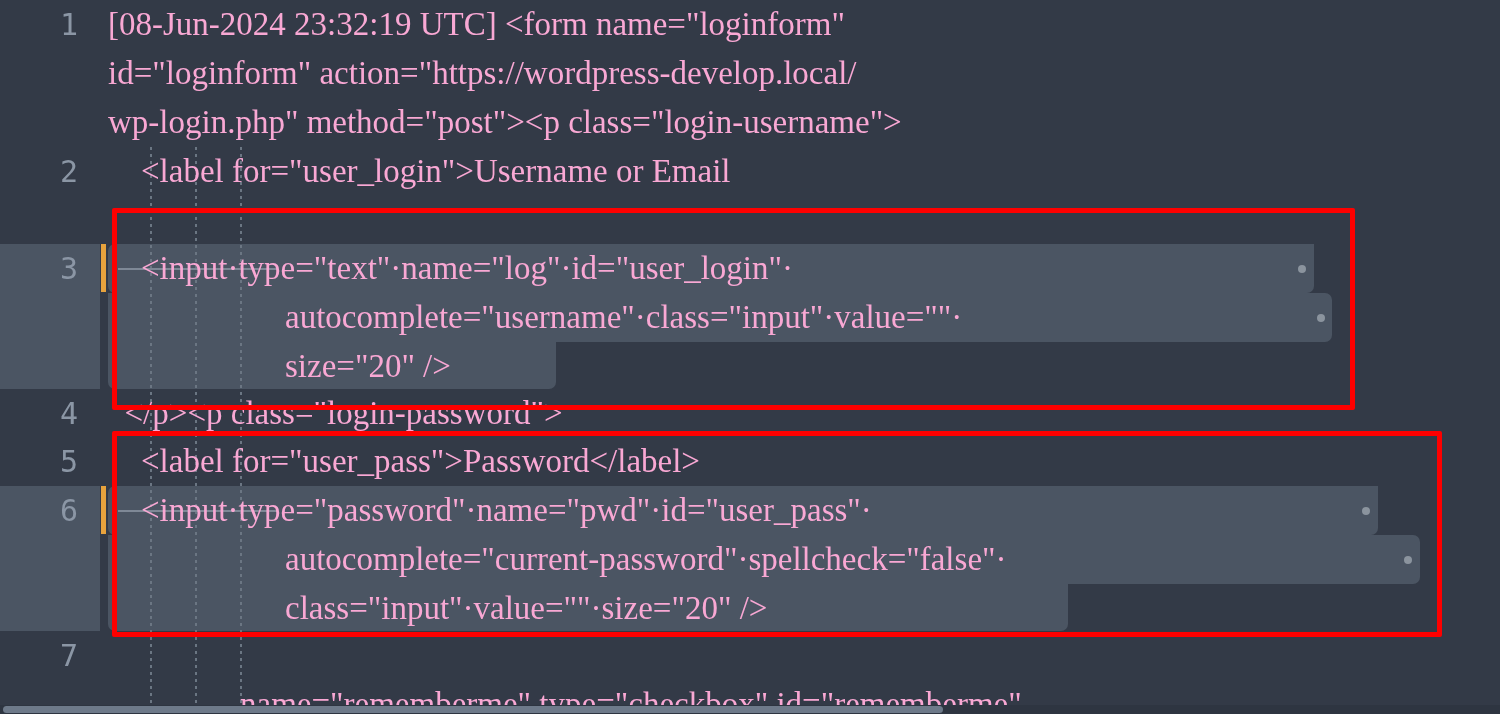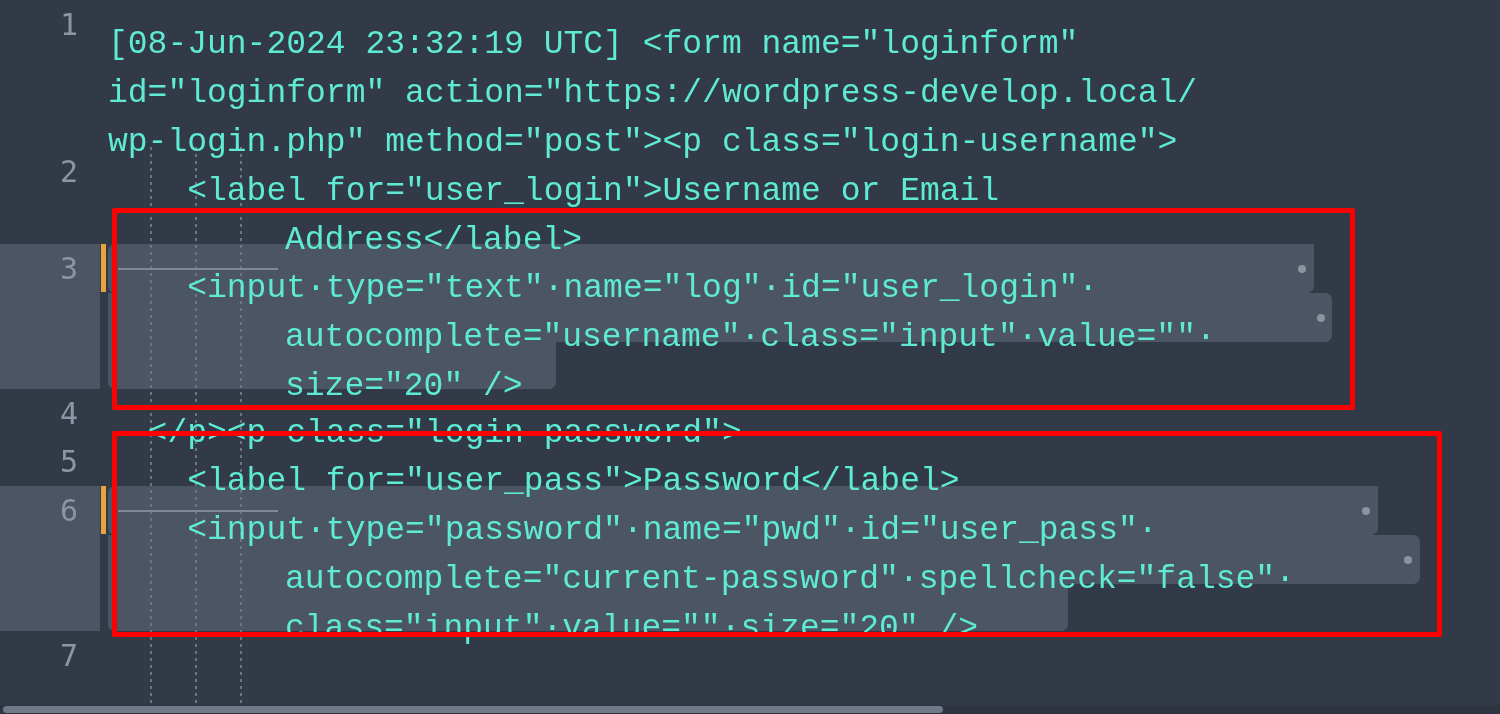--- a/index.html
+++ b/index.html
@@ -105,24 +105,23 @@
     z-index: 7;
     pointer-events: none;
   }
   .code-line {
     position: absolute;
     left: 108px;
     height: 49px;
     line-height: 49px;
     font-size: 33px;
     letter-spacing: 0px;
-    color: #5eead4;
+    color: #f9a8d4;
     white-space: pre;
-    font-family: Liberation Mono, monospace;
-    margin-top: 20px;
+    font-family: Liberation Serif, serif;
   }
 
   
   .redbox {
     position: absolute;
     border: 5px solid #fe0000;
     border-radius: 2px;
     z-index: 9;
     background: transparent;
   }
@@ -183,21 +182,20 @@
     <div class="lineno" style="top:437px;">5</div>
     <div class="lineno" style="top:486px;">6</div>
     <div class="lineno" style="top:631px;">7</div>
   </div>
 
   <div class="code-layer">
     <div class="code-line" style="top:0px;">[08-Jun-2024 23:32:19 UTC] &lt;form name="loginform"</div>
     <div class="code-line" style="top:49px;">id="loginform" action="https://wordpress-develop.local/</div>
     <div class="code-line" style="top:98px;">wp-login.php" method="post"&gt;&lt;p class="login-username"&gt;</div>
     <div class="code-line" style="top:147px;">    &lt;label for="user_login"&gt;Username or Email</div>
-    <div class="code-line" style="top:196px; left:285px;">Address&lt;/label&gt;</div>
     <div class="code-line" style="top:244px;">    &lt;input·type="text"·name="log"·id="user_login"·</div>
     <div class="code-line" style="top:293px; left:285px;">autocomplete="username"·class="input"·value=""·</div>
     <div class="code-line" style="top:342px; left:285px;">size="20" /&gt;</div>
     <div class="code-line" style="top:389px;">  &lt;/p&gt;&lt;p class="login-password"&gt;</div>
     <div class="code-line" style="top:437px;">    &lt;label for="user_pass"&gt;Password&lt;/label&gt;</div>
     <div class="code-line" style="top:486px;">    &lt;input·type="password"·name="pwd"·id="user_pass"·</div>
     <div class="code-line" style="top:535px; left:285px;">autocomplete="current-password"·spellcheck="false"·</div>
     <div class="code-line" style="top:584px; left:285px;">class="input"·value=""·size="20" /&gt;</div>
     <div class="code-line" style="top:680px; left:240px;">name="rememberme" type="checkbox" id="rememberme"</div>
   </div>

